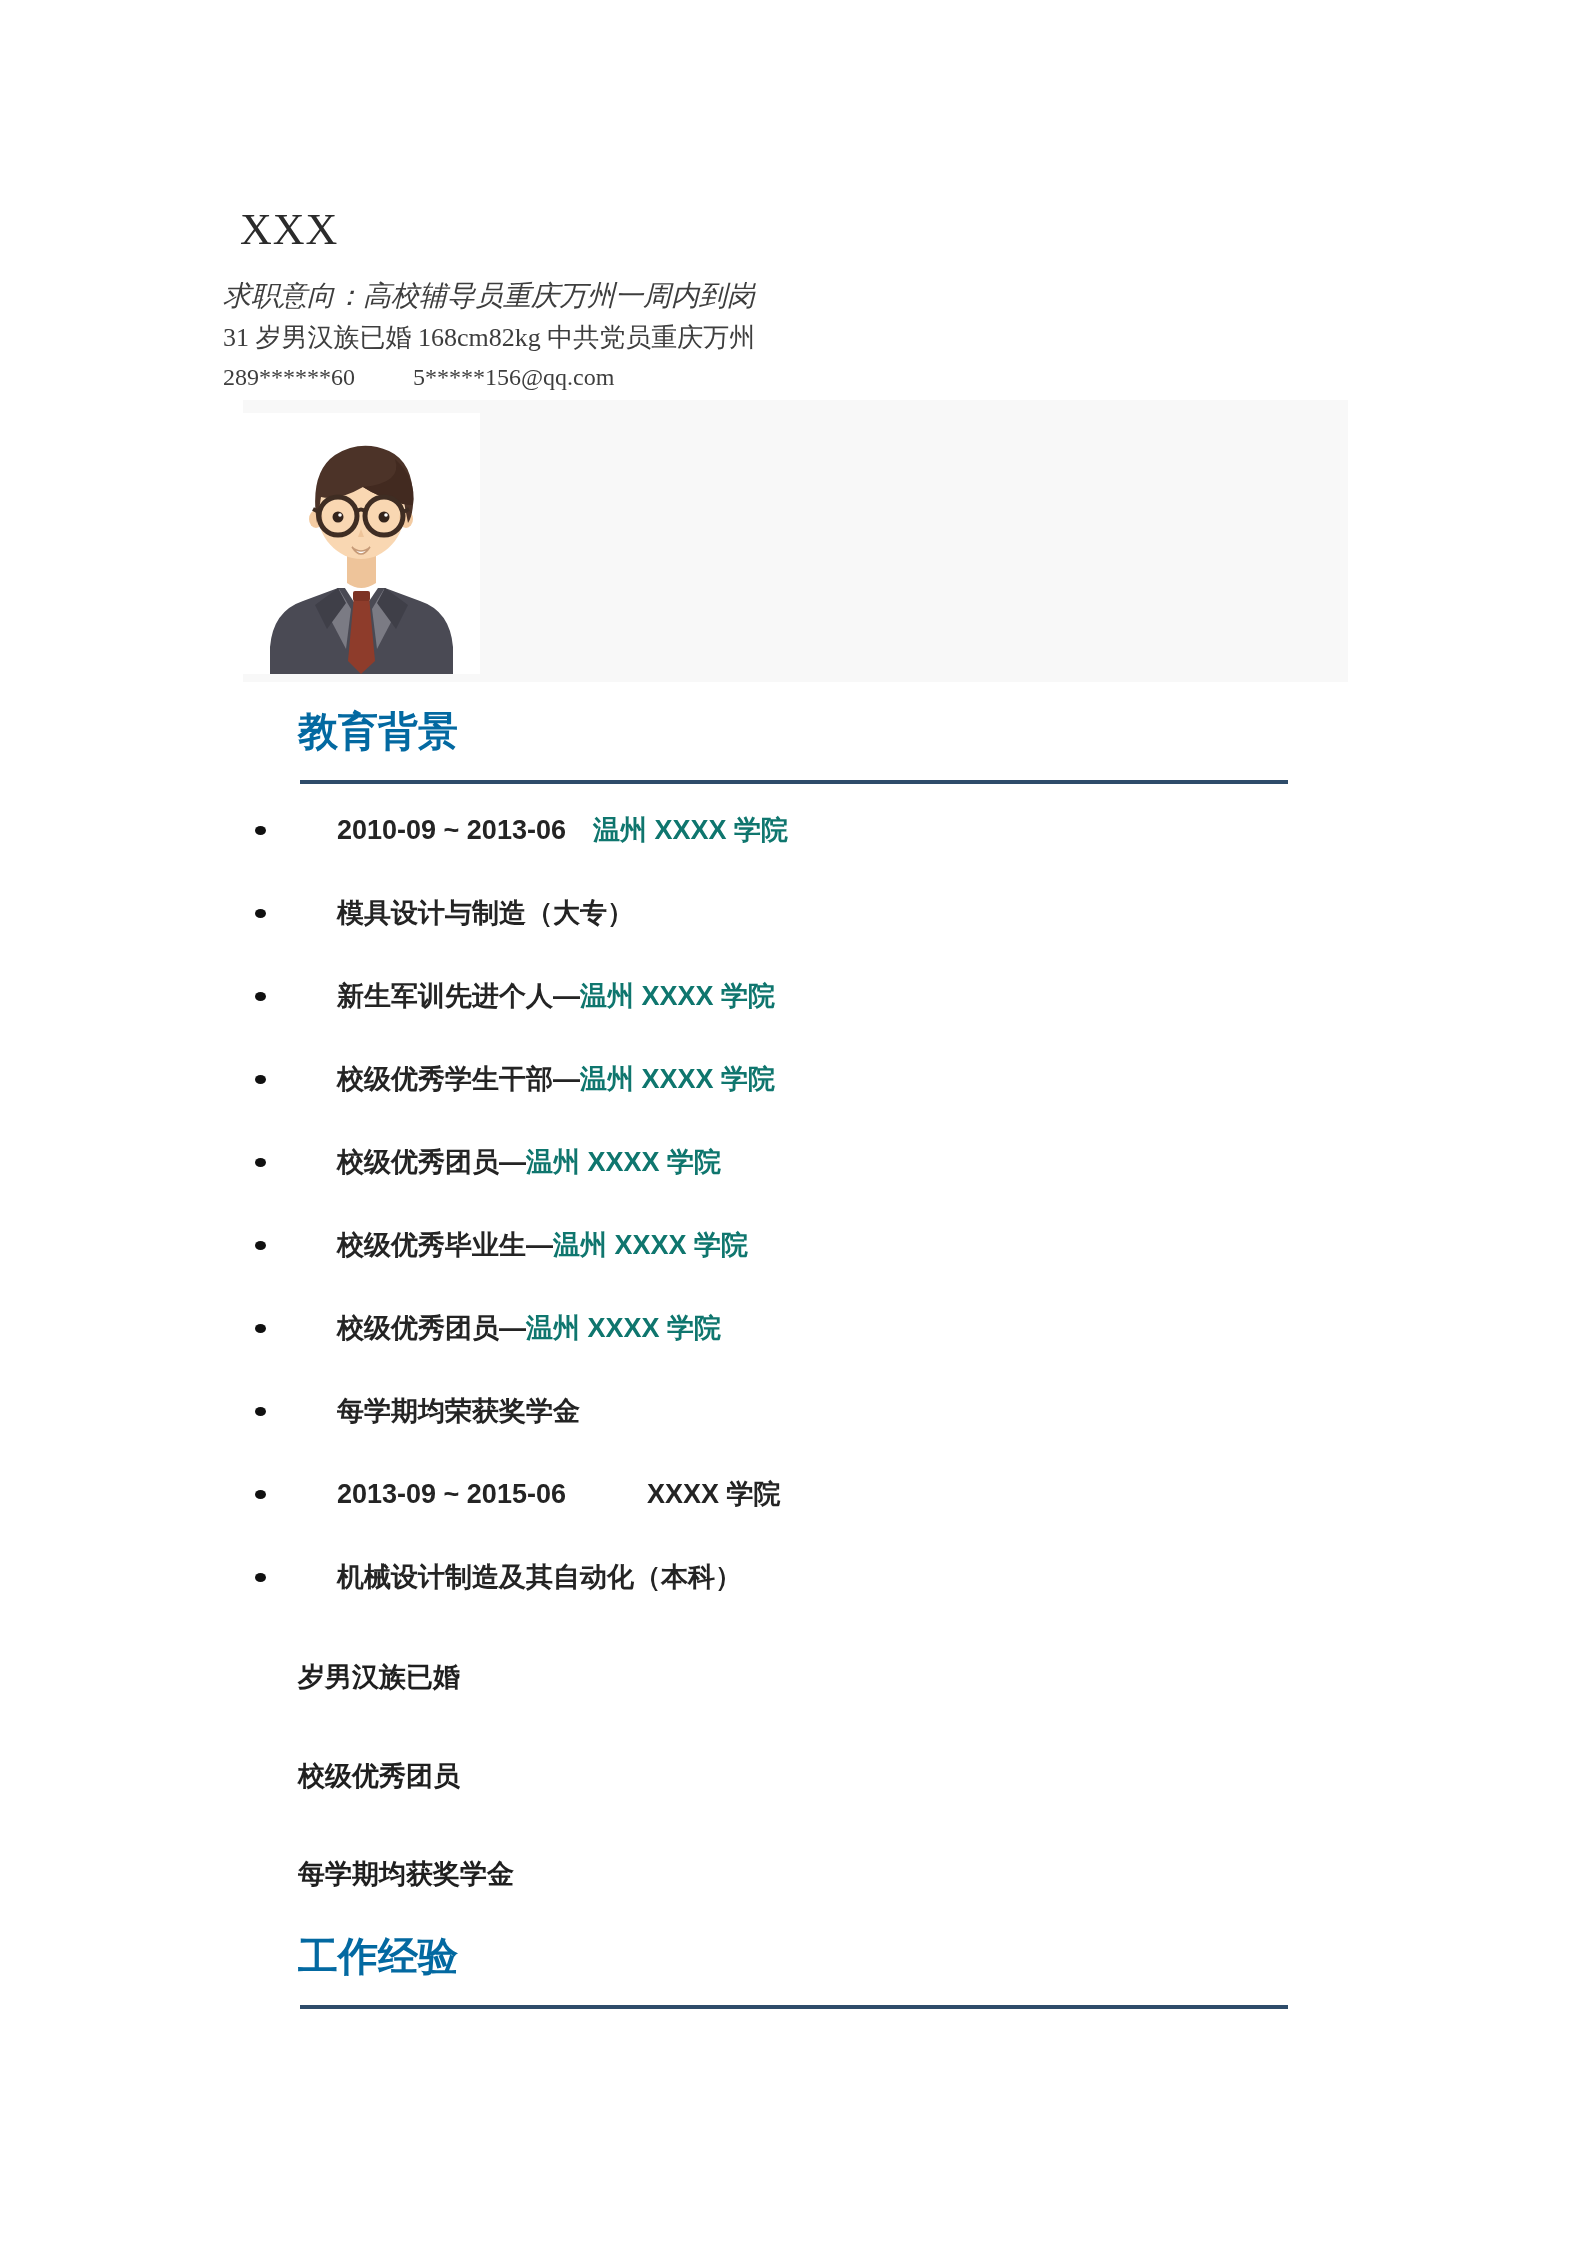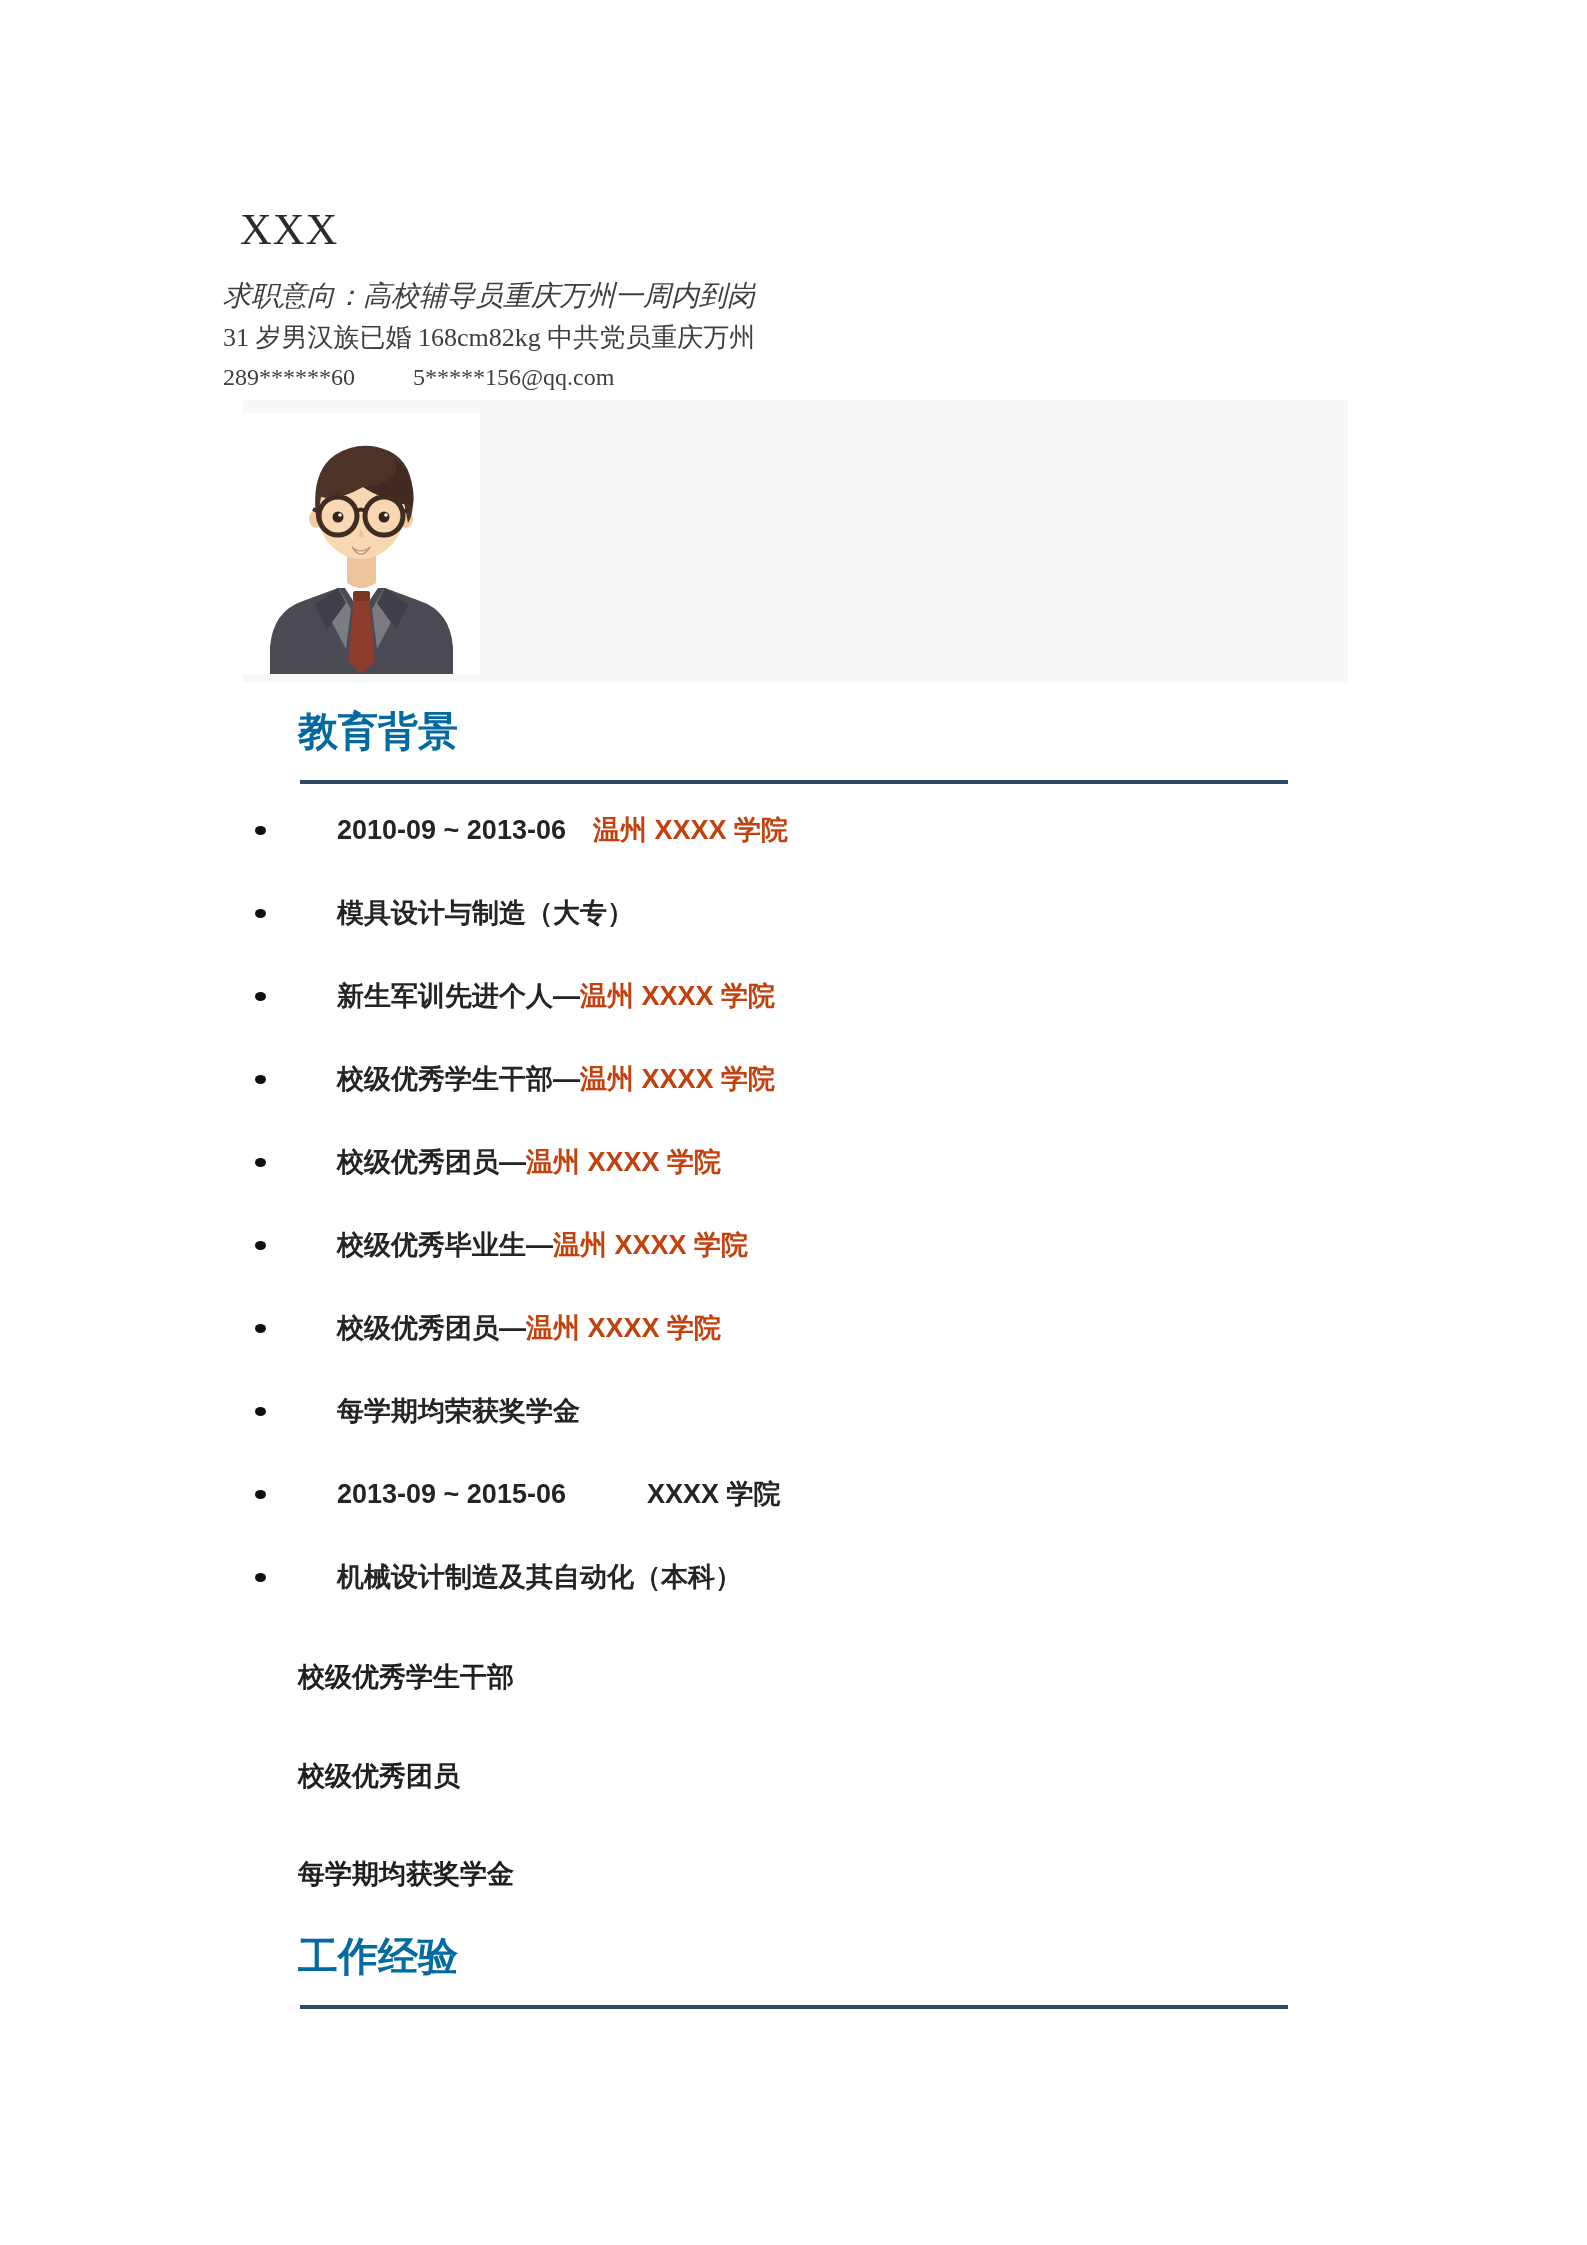--- a/index.html
+++ b/index.html
@@ -61,21 +61,21 @@
   .bullet-row .dot{
     position:absolute;left:2px;top:13px;
     width:11px;height:9px;border-radius:50%;
     background:#101010;
   }
   .bullet-row .txt{
     position:absolute;left:84px;top:0;
     font-size:27px;line-height:34px;font-weight:700;
     color:#242424;white-space:pre;
   }
-  .bullet-row .txt .post{color:#c2410c;}
+  .bullet-row .txt .post{color:#0f766e;}
   
   .plain-row{
     position:absolute;left:298px;
     top:calc(1660px + var(--i) * 98.5px);
     font-size:27px;line-height:34px;font-weight:700;
     color:#1f1f1f;white-space:pre;
   }
 </style>
 </head>
 <body>
@@ -182,21 +182,21 @@
       </div>
 
       <div class="bullet-row" style="--i: 9;">
         <span class="dot"></span>
         <span class="txt"><span>机械设计制造及其自动化（本科）</span><span class="post"></span></span>
       </div>
     </div>
 
   <div>
 
-      <div class="plain-row" style="--i: 0;"><span>校级优秀学生干部</span></div>
+      <div class="plain-row" style="--i: 0;"><span>岁男汉族已婚</span></div>
 
       <div class="plain-row" style="--i: 1;"><span>校级优秀团员</span></div>
 
       <div class="plain-row" style="--i: 2;"><span>每学期均获奖学金</span></div>
     </div>
 
   <div class="secHeading work">工作经验</div>
   <div class="rule r2"></div>
 
 </div>

